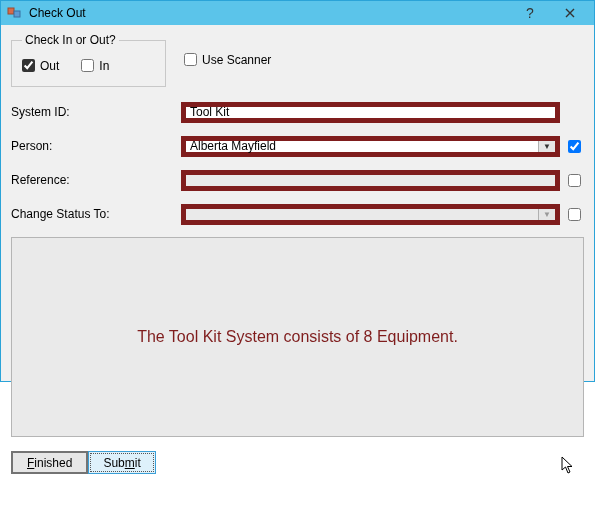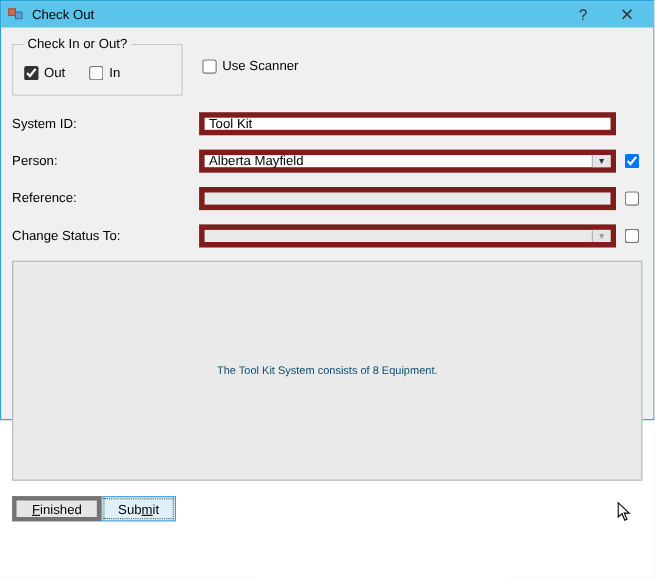--- a/index.html
+++ b/index.html
@@ -66,21 +66,21 @@
     width: 155px;
     height: 54px;
   }
   .checkinout .opts {
     display: flex;
     gap: 22px;
     padding-top: 4px;
   }
   .wf-check {
     display: inline-flex;
-    align-items: center;
+    align-items: flex-start;
     gap: 5px;
     cursor: default;
   }
   .wf-check input[type=checkbox] {
     width: 13px; height: 13px;
     margin: 0;
     accent-color: #333;
   }
 
   .use-scanner {
@@ -181,34 +181,34 @@
   }
 
   .big-panel {
     border: 1px solid #b5b5b5;
     background: #eaeaea;
     height: 200px;
     margin-top: 4px;
     display: flex;
     align-items: center;
     justify-content: center;
-    font-size: 10px;
-    color: #0c4a6e;
+    font-size: 16px;
+    color: #7f1d1d;
   }
 
   .bottom-row {
     display: flex;
     align-items: center;
     margin-top: 14px;
   }
   .btn {
     height: 23px;
     padding: 0 14px;
     background: #e6e6e6;
-    border: 4px solid #737373;
+    border: 2px solid #737373;
     font-size: 12px;
     font-family: inherit;
     cursor: default;
     display: inline-flex;
     align-items: center;
   }
   .btn.focus {
     border: 1px solid #3b9fd6;
     background: #def1fb;
     outline: 1px dotted #555;

